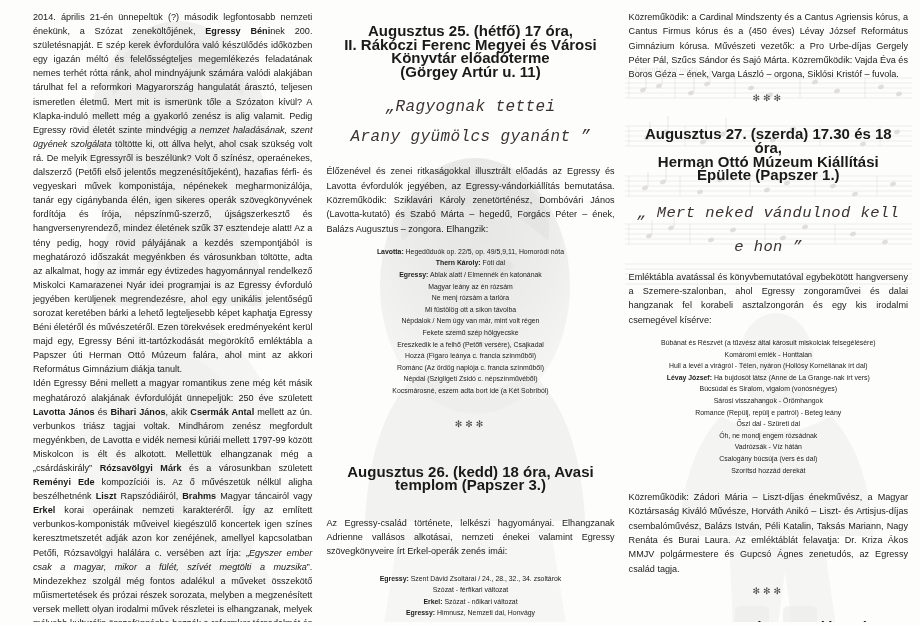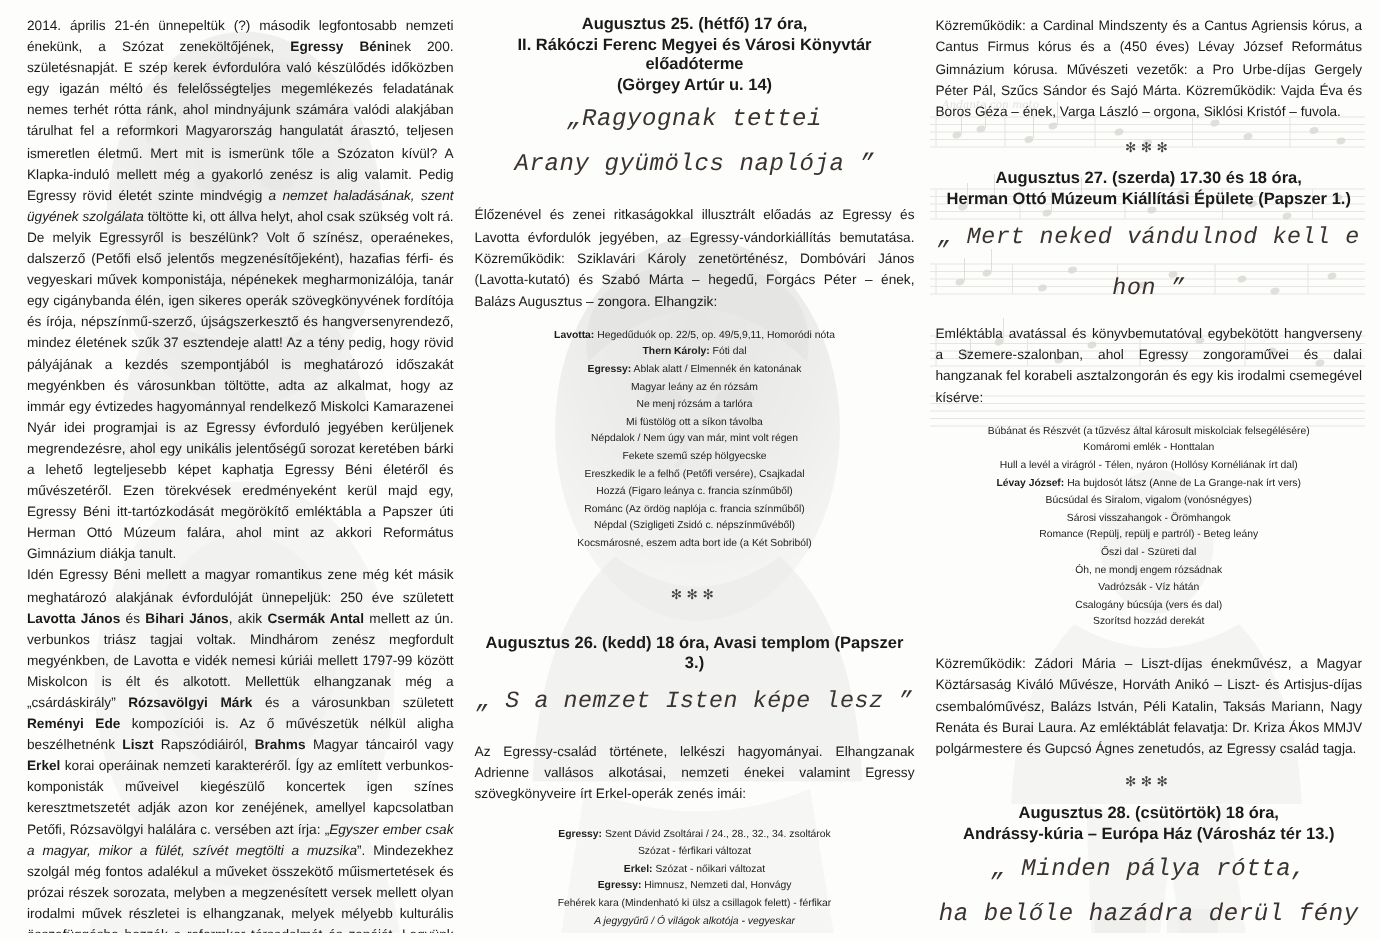--- a/index.html
+++ b/index.html
@@ -8,21 +8,21 @@
     width:920px;height:626px;
     background:#fdfdfb;
     font-family:"Liberation Sans", sans-serif;
     color:#1a1a1a;
     overflow:hidden;
     position:relative;
   }
   .page{
     position:absolute;inset:0;
     display:flex;
-    padding:6px 8px 4px 8px;
+    padding:6px 8px 4px 23px;
     box-sizing:border-box;
     gap:0;
   }
   .col{
     position:relative;
     box-sizing:border-box;
     overflow:hidden;
   }
   .col-1{width:305px;padding:4px 8px 0 10px;}
   .col-2{width:308px;padding:4px 6px 0 6px;}
@@ -52,23 +52,23 @@
     hyphens:none;
   }
   .body-text p{margin:0 0 0 0;}
   .b{font-weight:bold;}
   .i{font-style:italic;}
 
   .event-head{
     position:relative;z-index:2;
     text-align:center;
     font-weight:bold;
-    font-size:11px;
+    font-size:15px;
     line-height:13.6px;
-    margin:0;
+    margin:14px;
   }
 
   .motto{
     position:relative;z-index:2;
     text-align:center;
     font-family:Liberation Mono, monospace;
     font-style:italic;
     color:#3a3330;
     letter-spacing:.4px;
   }
@@ -164,26 +164,26 @@
       <path d="M120 145 q14 22 0 30" stroke="#57514c" stroke-width="3" fill="none" opacity=".5"></path>
       <path d="M105 190 q30 16 58 0" stroke="#57514c" stroke-width="4" fill="none" opacity=".55"></path>
       <path d="M62 105 q73 -70 146 0 q10 -62 -73 -66 q-83 4 -73 66z" fill="#5f5852" opacity=".8"></path>
       <path d="M80 235 q55 40 110 0 q50 45 55 150 l-220 0 q5 -105 55 -150z" fill="#8b847e" opacity=".55"></path>
       <path d="M60 390 q75 30 150 0 l18 110 h-186z" fill="#a39c96" opacity=".45"></path>
     </svg>
 
     <div class="event-head">
       <div>Augusztus 25. (hétfő) 17 óra,</div>
       <div>II. Rákóczi Ferenc Megyei és Városi Könyvtár előadóterme</div>
-      <div>(Görgey Artúr u. 14)</div>
+      <div>(Görgey Artúr u. 11)</div>
     </div>
 
     <div class="motto">
       <span class="l1">„Ragyognak tettei</span>
-      <span class="l2">Arany gyümölcs naplója ”</span>
+      <span class="l2">Arany gyümölcs gyanánt ”</span>
     </div>
 
     <div class="sp12"></div>
 
     <div class="desc">Élőzenével és zenei ritkaságokkal illusztrált előadás az Egressy és Lavotta évfordulók jegyében, az Egressy-vándorkiállítás bemutatása. Közreműködik: Sziklavári Károly zenetörténész, Dombóvári János (Lavotta-kutató) és Szabó Márta – hegedű, Forgács Péter – ének, Balázs Augusztus – zongora. Elhangzik:</div>
 
     <div class="sp10"></div>
 
     <div class="program">
         <div><span class="perf">Lavotta:</span><span> Hegedűduók op. 22/5, op. 49/5,9,11, Homoródi nóta</span></div>
@@ -202,23 +202,20 @@
       </div>
 
     <div class="sp20"></div>
     <div class="stars">✻✻✻</div>
     <div class="sp20"></div>
 
     <div class="event-head">
       <div>Augusztus 26. (kedd) 18 óra, Avasi templom (Papszer 3.)</div>
     </div>
 
-    <div class="motto one">
-      <span class="l1">„ S a nemzet Isten képe lesz ”</span>
-    </div>
 
     <div class="sp10"></div>
 
     <div class="desc">Az Egressy-család története, lelkészi hagyományai. Elhangzanak Adrienne vallásos alkotásai, nemzeti énekei valamint Egressy szövegkönyveire írt Erkel-operák zenés imái:</div>
 
     <div class="sp14"></div>
 
     <div class="program">
         <div><span class="perf">Egressy:</span><span> Szent Dávid Zsoltárai / 24., 28., 32., 34. zsoltárok</span></div>
         <div><span>Szózat - férfikari változat</span></div>

